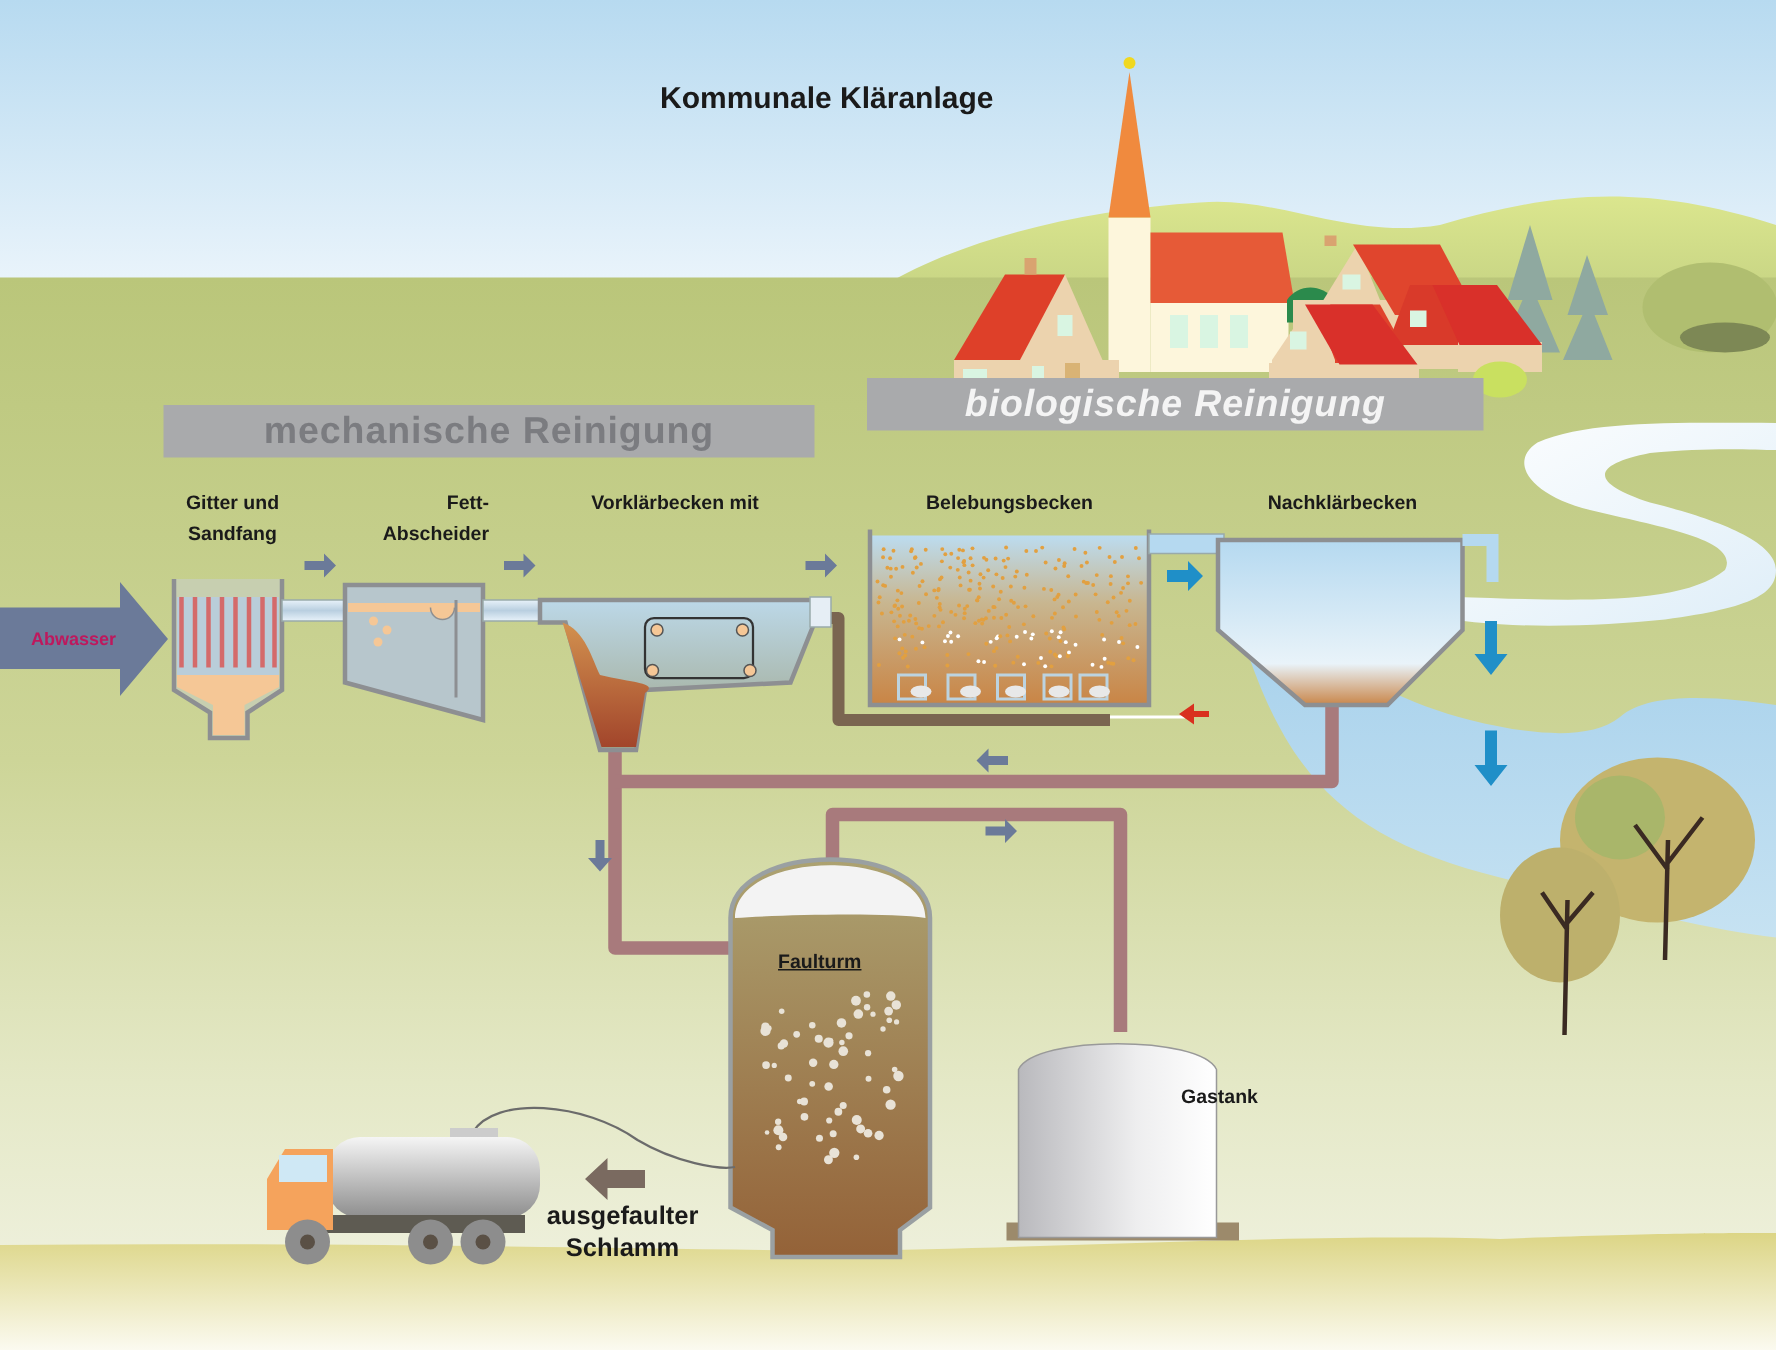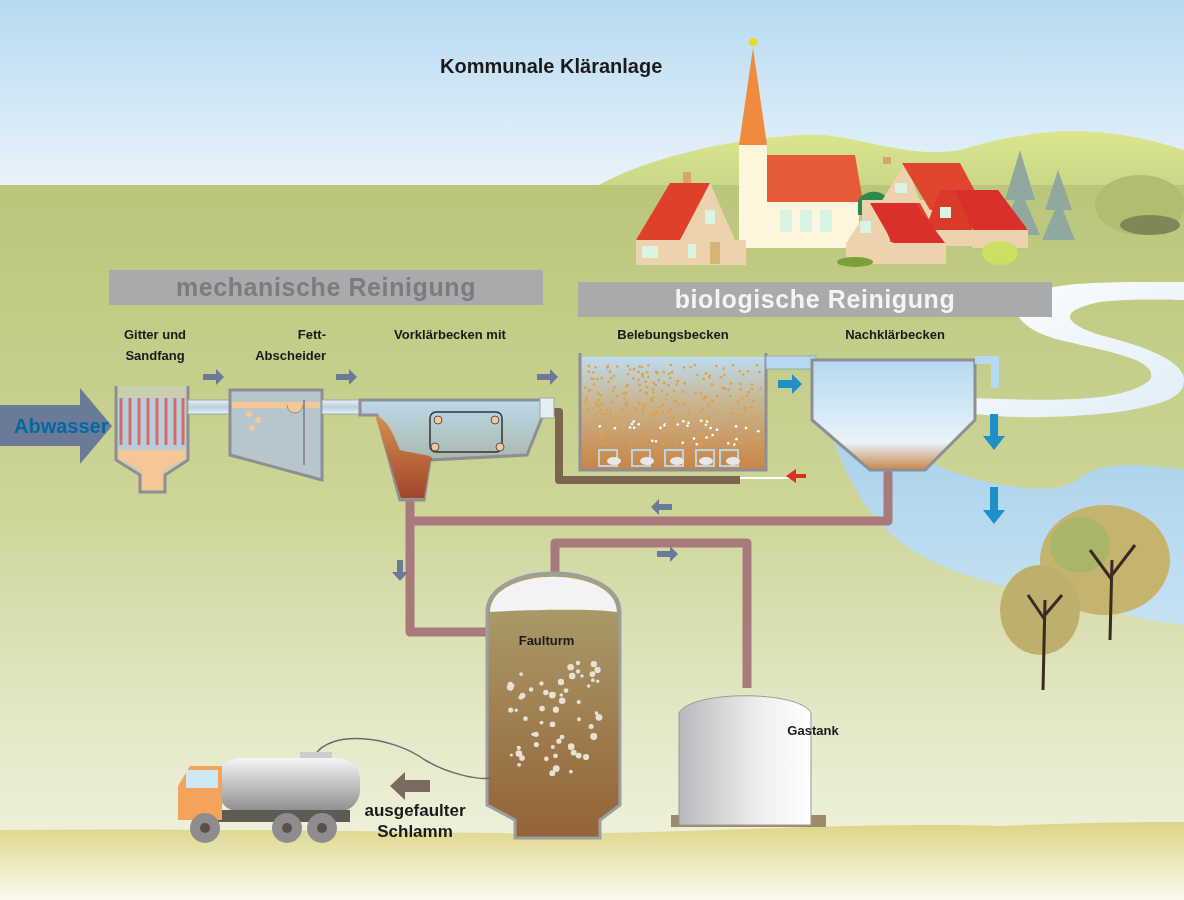--- a/index.html
+++ b/index.html
@@ -588,39 +588,39 @@
     <path d="M778,380 L792,380 L792,374 L802,384 L792,394 L792,388 L778,388 Z"></path>
     <path d="M990,414 L998,414 L998,436 L1005,436 L994,450 L983,436 L990,436 Z"></path>
     <path d="M990,487 L998,487 L998,510 L1005,510 L994,524 L983,510 L990,510 Z"></path>
   </g>
   <path d="M806,474 L796,474 L796,469 L786,476 L796,483 L796,478 L806,478 Z" fill="#d9301f"></path>
 </svg>
 
 <div class="title">Kommunale Kläranlage</div>
 
 <div class="band" style="left:109px;top:270px;width:434px;height:35px;">mechanische Reinigung</div>
-<div class="band bio" style="left:578px;top:282px;width:474px;height:35px;">biologische Reinigung</div>
+<div class="band bio" style="left:578px;top:252px;width:411px;height:35px;font-style:italic;">biologische Reinigung</div>
 
 <div class="lbl" style="left:100px;top:324px;width:110px;">
   <div>Gitter und</div>
     <div>Sandfang</div>
 </div>
 <div class="lbl" style="left:206px;top:324px;width:120px;text-align:right;">
   <div>Fett-</div>
     <div>Abscheider</div>
 </div>
 <div class="lbl" style="left:335px;top:324px;width:230px;">
   <div>Vorklärbecken mit</div>
 </div>
 <div class="lbl" style="left:578px;top:324px;width:190px;">
   <div>Belebungsbecken</div>
 </div>
 <div class="lbl" style="left:810px;top:324px;width:170px;">
   <div>Nachklärbecken</div>
 </div>
 
-<div class="lbl" style="left:14px;top:416px;width:90px;color:#0369a1;font-size:20px;">Abwasser</div>
-<div class="lbl" style="left:487px;top:630px;width:119px;">Faulturm</div>
+<div class="lbl" style="left:4px;top:416px;width:90px;color:#be185d;font-size:12px;">Abwasser</div>
+<div class="lbl" style="left:487px;top:630px;width:119px;text-decoration:underline;">Faulturm</div>
 <div class="lbl" style="left:704px;top:720px;width:132px;margin-left:43px;">Gastank</div>
 <div class="lbl" style="left:360px;top:800px;width:110px;font-size:17px;">
   <div>ausgefaulter</div>
     <div>Schlamm</div>
 </div>
 
 </body></html>

